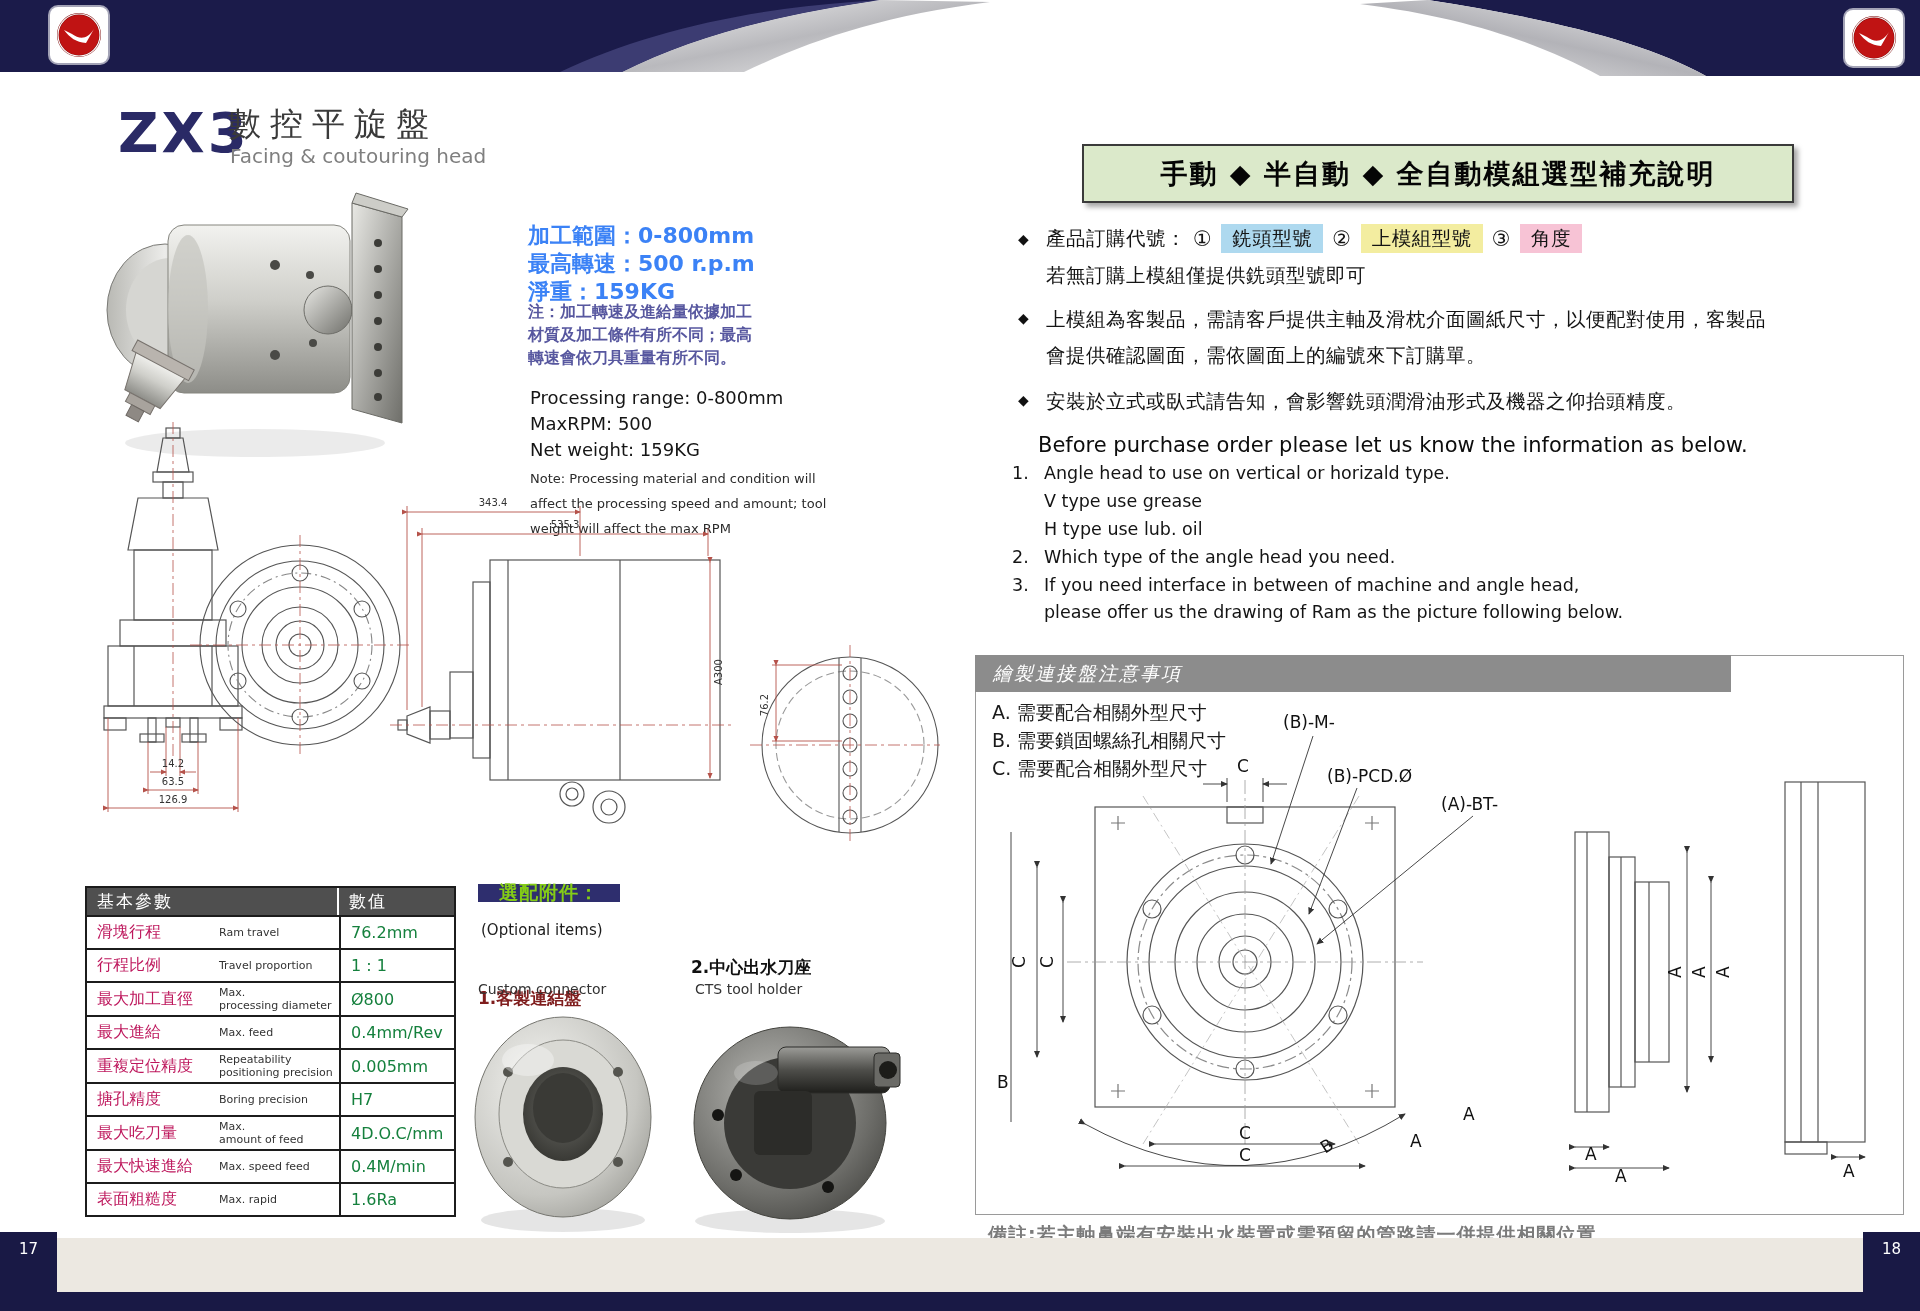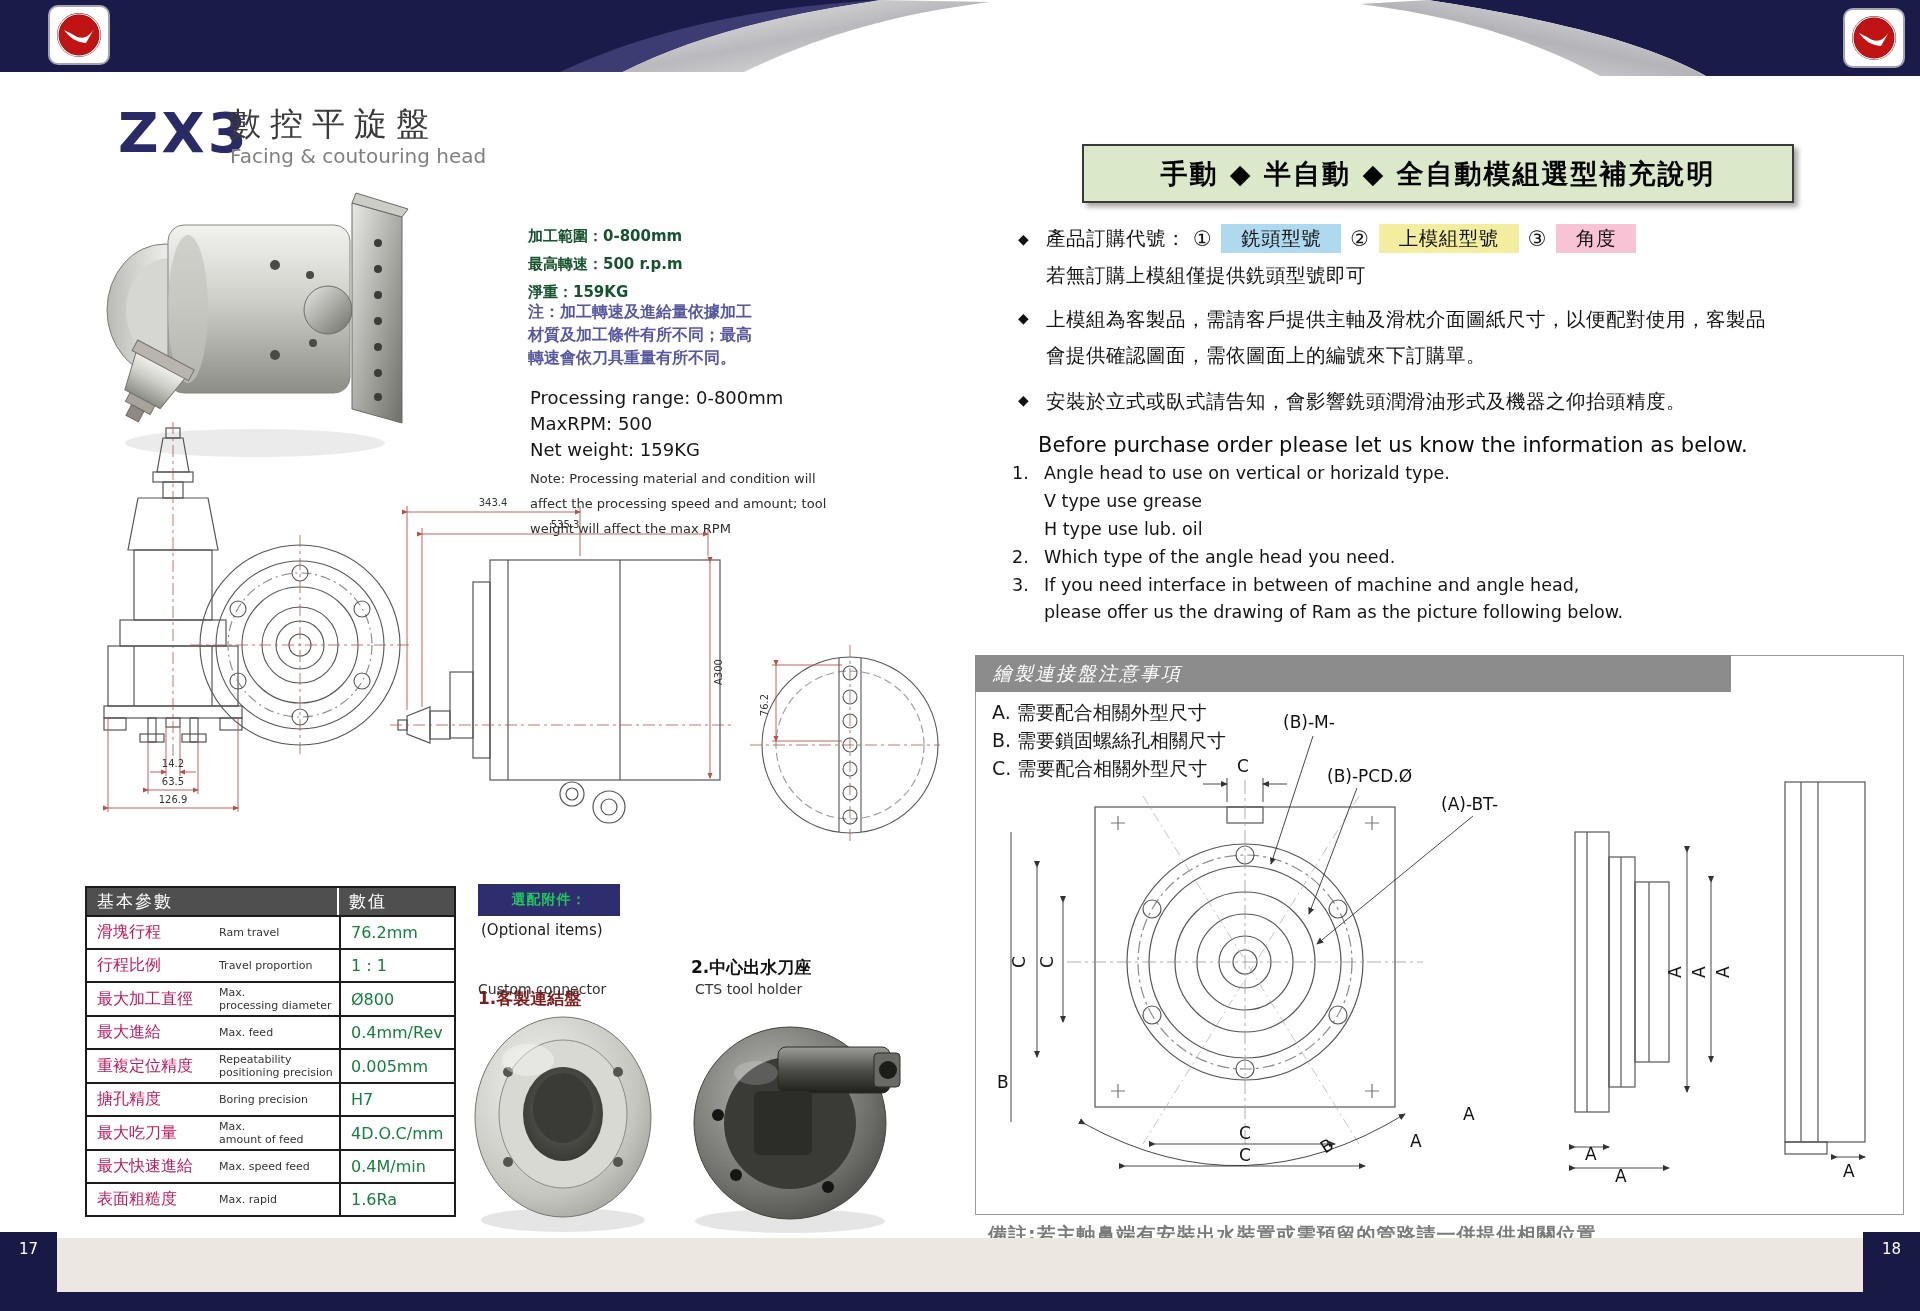--- a/index.html
+++ b/index.html
@@ -17,52 +17,52 @@
     box-shadow:0 0 0 2px rgba(255,255,255,.6);display:flex;align-items:center;justify-content:center;}
   .logo-left{left:50px;top:7px;}
   .logo-right{left:1845px;top:10px;}
 
   
   .model{left:118px;top:100px;font-size:56px;font-weight:bold;color:#2a2a66;letter-spacing:3px;}
   .title-zh{left:228px;top:102px;font-size:33px;color:#3a3a3a;letter-spacing:9px;font-weight:500;}
   .title-en{left:230px;top:144px;font-size:20px;color:#7f7f7f;}
 
   
-  .specs-zh{left:528px;top:222px;font-size:15px;line-height:28px;color:#14532d;font-weight:600;}
+  .specs-zh{left:528px;top:222px;font-size:22px;line-height:28px;color:#3b82f6;font-weight:600;}
   .specs-note-zh{left:528px;top:300px;font-size:16px;line-height:23px;color:#57579f;font-weight:600;}
   .specs-en{left:530px;top:385px;font-size:18px;line-height:26px;color:#151515;}
   .specs-note-en{left:530px;top:466px;font-size:13px;line-height:25px;color:#2b2b2b;}
 
   
   .spec-table{left:85px;top:886px;width:367px;border:2px solid #1c1c1c;background:#fff;}
   .spec-head{display:grid;grid-template-columns:252px 111px;background:#4f4f4f;color:#fff;height:27px;}
   .spec-head .h1{padding-left:10px;display:flex;align-items:center;font-size:17px;letter-spacing:2px;border-right:2px solid #fff;}
   .spec-head .h2{padding-left:10px;display:flex;align-items:center;font-size:17px;letter-spacing:2px;}
   .spec-row{display:grid;grid-template-columns:130px 122px 111px;border-top:2px solid #1c1c1c;min-height:31px;align-items:center;background:#fff;}
   .spec-row .c-zh{padding:3px 0 3px 10px;font-size:16px;color:#be185d;font-weight:500;}
   .spec-row .c-en{padding:3px 2px;font-size:11px;color:#333;white-space:pre-line;line-height:13px;}
   .spec-row .c-val{padding:3px 0 3px 10px;font-size:16px;color:#15803d;border-left:2px solid #1c1c1c;align-self:stretch;display:flex;align-items:center;}
 
   
-  .optional-title{left:478px;top:884px;width:142px;height:32px;background:#2e2e6e;color:#22c55e;
-    font-size:14px;font-weight:600;display:flex;align-items:center;justify-content:center;letter-spacing:1px;}
+  .optional-title{left:478px;top:884px;width:142px;height:18px;background:#2e2e6e;color:#84cc16;
+    font-size:19px;font-weight:600;display:flex;align-items:center;justify-content:center;letter-spacing:1px;}
   .optional-sub{left:481px;top:921px;font-size:15px;color:#1c1c1c;}
   .opt1-zh{left:478px;top:956px;font-size:17px;font-weight:600;color:#7f1d1d;margin-top:31px;}
   .opt1-en{left:478px;top:981px;font-size:14px;color:#333;}
   .opt2-zh{left:691px;top:956px;font-size:17px;font-weight:600;color:#101010;}
   .opt2-en{left:695px;top:981px;font-size:14px;color:#333;}
 
   
   .banner{left:1082px;top:144px;width:708px;height:55px;background:#dbe9ca;border:2px solid #3a3a3a;
     box-shadow:4px 4px 5px rgba(0,0,0,.35);display:flex;align-items:center;justify-content:center;
     font-size:27px;font-weight:bold;color:#050505;letter-spacing:2px;}
   .diamond{font-size:14px;color:#111;}
   .zh-line{font-size:19.5px;color:#141414;font-weight:500;letter-spacing:0.5px;white-space:nowrap;}
   .circ-num{font-size:21px;margin:0 7px;}
-  .hl{padding:1px 20px;margin:0 2px;}
+  .hl{padding:1px 11px;margin:0 2px;}
   .hl-blue{background:#aed9ef;}
   .hl-yellow{background:#f3eda0;}
   .hl-pink{background:#f7c3d5;}
   .en-head{font-size:21px;color:#0d0d0d;}
   .en-item{font-size:17.5px;color:#141414;}
 
   
   .connector-box{left:975px;top:655px;width:927px;height:558px;border:1px solid #9a9a9a;background:#fff;}
   .box-titlebar{left:975px;top:655px;width:756px;height:37px;background:#8c8c8c;color:#fff;
     display:flex;align-items:center;padding-left:18px;box-sizing:border-box;font-size:19px;letter-spacing:2px;font-style:italic;}

